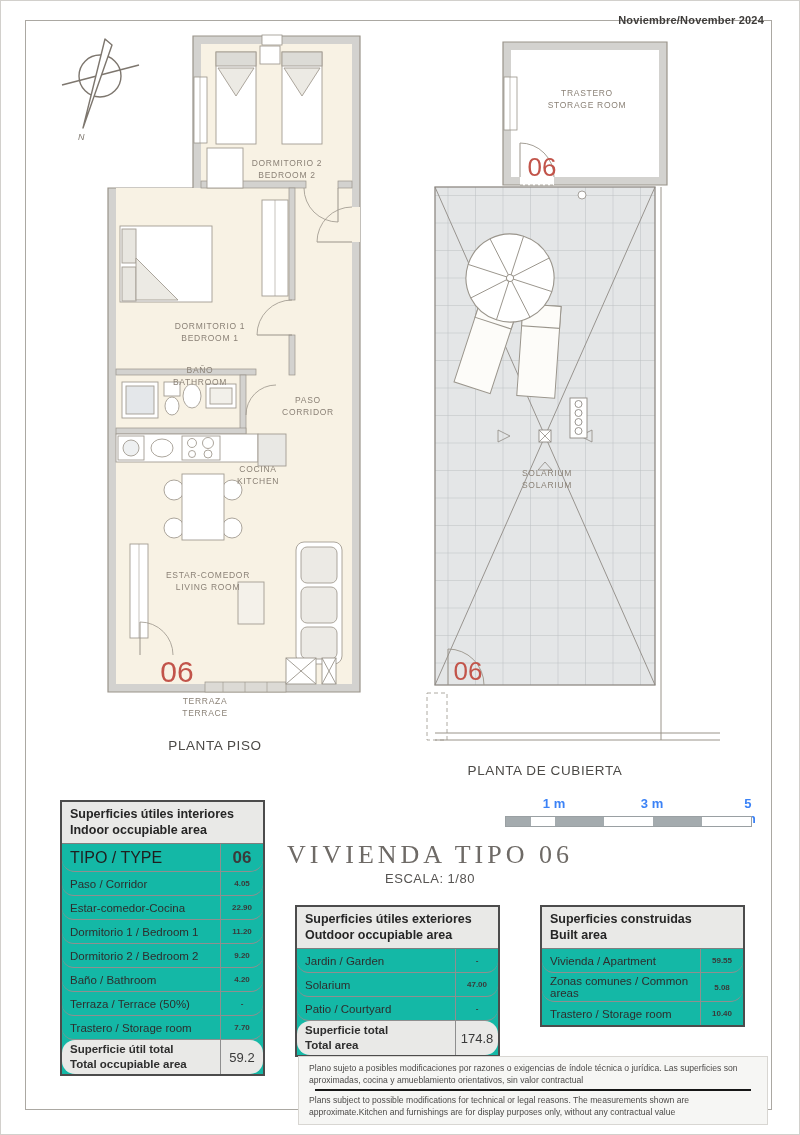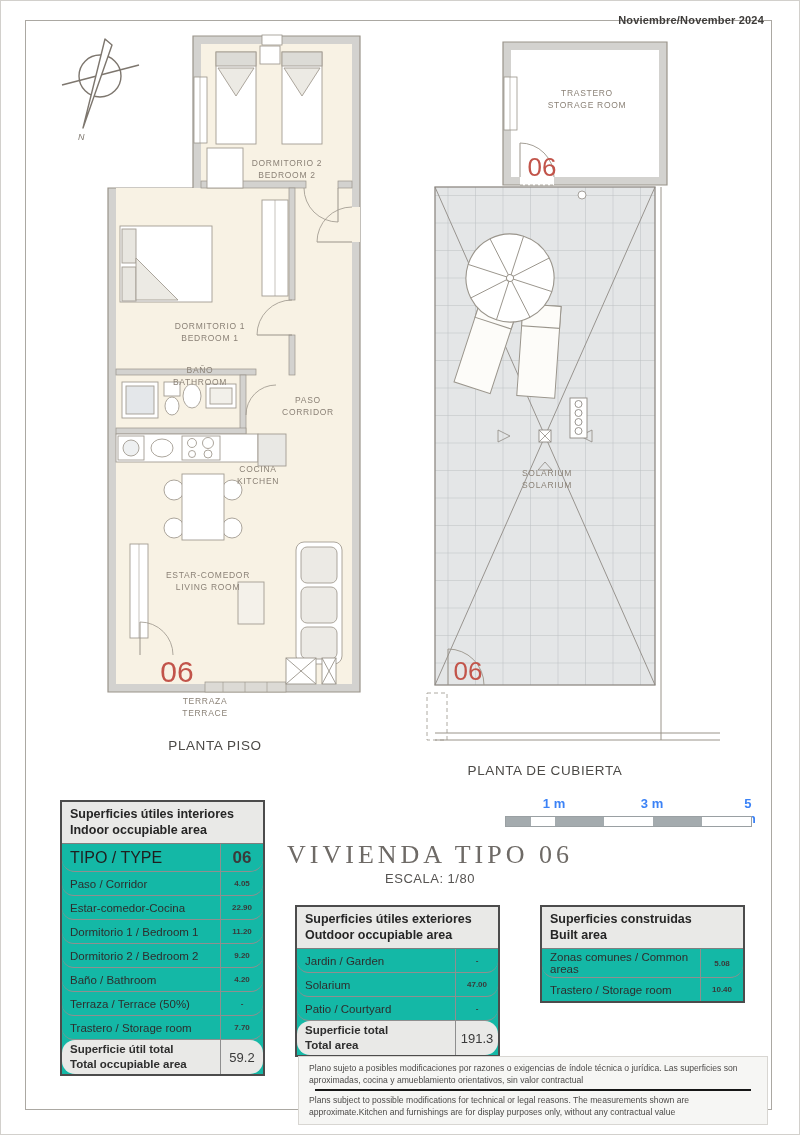--- a/index.html
+++ b/index.html
@@ -352,30 +352,34 @@
       </div>
     <div class="trow">
         <div class="lbl">Patio / Courtyard</div>
         <div class="val">-</div>
       </div>
     <div class="trow total">
       <div class="lbl">
         <div>Superficie total</div>
         <div>Total area</div>
       </div>
-      <div class="val">191.3</div>
+      <div class="val">174.8</div>
     </div>
   </div>
 
   <div class="ptable" style="left:540px;top:905px;width:205px;">
     <div class="thead">
       <div>Superficies construidas</div>
       <div>Built area</div>
     </div>
     <div class="trow">
+        <div class="lbl">Vivienda / Apartment</div>
+        <div class="val">59.55</div>
+      </div>
+    <div class="trow">
         <div class="lbl">Zonas comunes / Common areas</div>
         <div class="val">5.08</div>
       </div>
     <div class="trow">
         <div class="lbl">Trastero / Storage room</div>
         <div class="val">10.40</div>
       </div>
   </div>
 
   <div class="footer">

